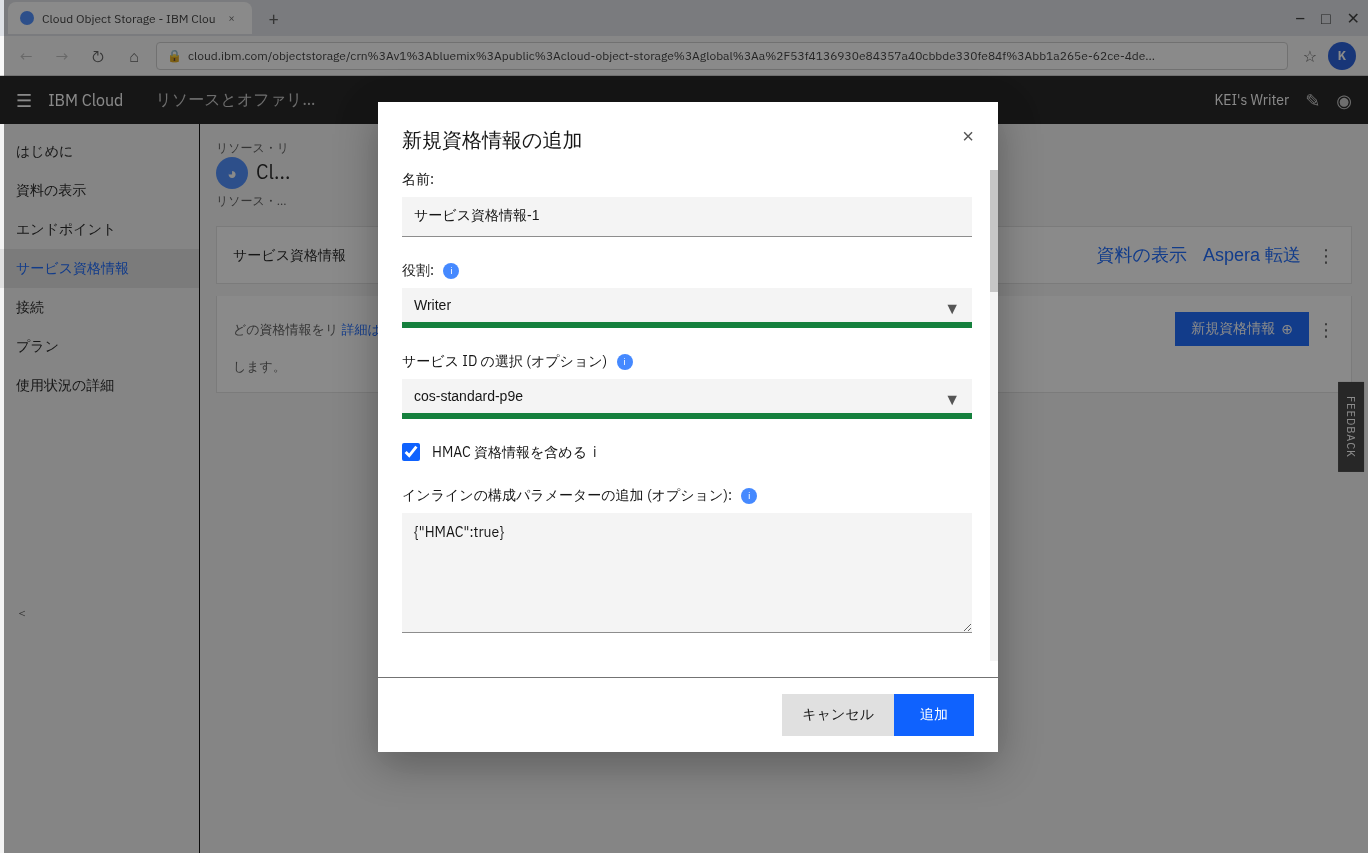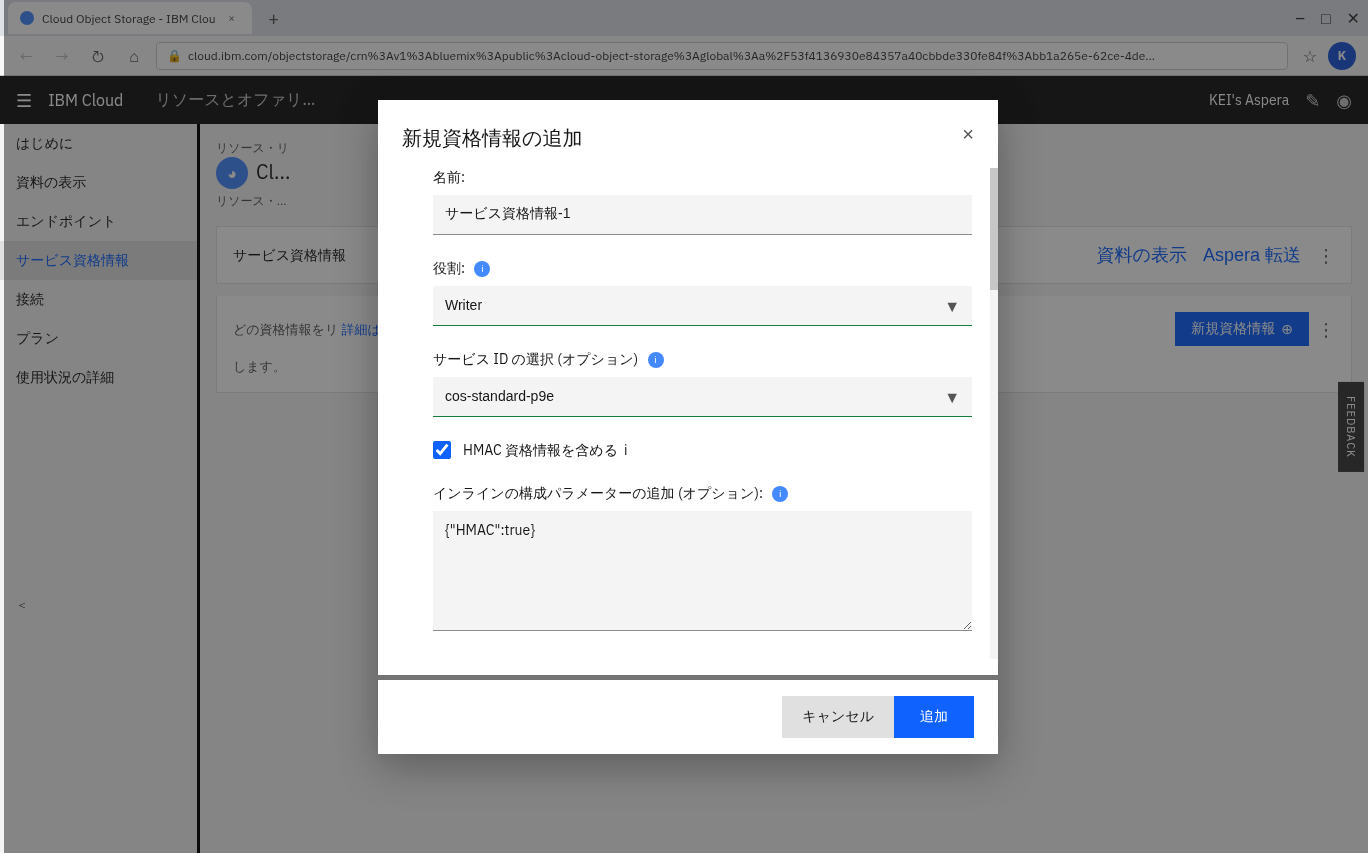--- a/index.html
+++ b/index.html
@@ -31,21 +31,21 @@
     .app-header { background: #161616; height: 48px; display: flex; align-items: center; padding: 0 16px; gap: 16px; }
     .hamburger-icon { color: white; font-size: 18px; cursor: pointer; }
     .app-logo { color: white; font-size: 16px; font-weight: 400; }
     .header-nav { color: #c6c6c6; font-size: 16px; margin-left: 16px; }
     .header-right { margin-left: auto; display: flex; align-items: center; gap: 16px; }
     .header-account { color: white; font-size: 14px; }
     .header-icon-btn { color: #c6c6c6; font-size: 18px; cursor: pointer; }
 
     
     .main-content { display: flex; flex: 1; overflow: hidden; }
-    .sidebar { width: 200px; background: #f4f4f4; border-right: 3px solid #000000; flex-shrink: 0; }
+    .sidebar { width: 200px; background: #f4f4f4; padding-top: 8px; border-right: 1px solid #000000; flex-shrink: 0; }
     .sidebar-item { padding: 10px 16px; font-size: 14px; color: #161616; cursor: pointer; }
     .sidebar-item.active { background: #e0e0e0; font-weight: 500; color: #0f62fe; }
     .sidebar-collapse { padding: 8px 16px; color: #555; font-size: 12px; display: flex; align-items: center; cursor: pointer; margin-top: auto; }
 
     
     .content-area { flex: 1; overflow: auto; background: #f4f4f4; padding: 16px; position: relative; }
     .breadcrumb { font-size: 12px; color: #555; }
     .page-title { font-size: 20px; font-weight: 400; margin-bottom: 4px; color: #161616; }
     .section-label { font-size: 12px; color: #555; margin-bottom: 16px; }
     .link-btn { color: #0f62fe; font-size: 18px; cursor: pointer; background: none; border: none; }
@@ -66,30 +66,30 @@
     .modal-body { padding: 0 24px; overflow-y: auto; flex: 1; }
     .modal-body::-webkit-scrollbar { width: 6px; }
     .modal-body::-webkit-scrollbar-track { background: #f4f4f4; }
     .modal-body::-webkit-scrollbar-thumb { background: #c6c6c6; }
 
     .form-group { margin-bottom: 24px; }
     .form-label { font-size: 14px; color: #161616; margin-bottom: 8px; display: block; font-weight: 400; }
     .form-label .info-icon { display: inline-flex; align-items: center; justify-content: center; width: 16px; height: 16px; background: #4589ff; border-radius: 50%; color: white; font-size: 10px; margin-left: 6px; vertical-align: middle; cursor: pointer; }
     .form-input { width: 100%; height: 40px; border: none; border-bottom: 1px solid #8d8d8d; background: #f4f4f4; padding: 0 12px; font-size: 14px; color: #161616; outline: none; }
     .form-select-wrapper { position: relative; }
-    .form-select { width: 100%; height: 40px; border: none; border-bottom: 1px solid #15803d; background: #f4f4f4; padding: 0 40px 0 12px; font-size: 14px; color: #161616; outline: none; appearance: none; cursor: pointer; }
+    .form-select { width: 100%; height: 40px; border: none; border-bottom: 6px solid #15803d; background: #f4f4f4; padding: 0 40px 0 12px; font-size: 14px; color: #161616; outline: none; appearance: none; cursor: pointer; }
     .select-arrow { position: absolute; right: 12px; top: 50%; transform: translateY(-50%); color: #555; font-size: 16px; pointer-events: none; }
 
     .checkbox-group { display: flex; gap: 12px; }
     .checkbox-input { width: 18px; height: 18px; accent-color: #0f62fe; cursor: pointer; flex-shrink: 0; }
     .checkbox-label { font-size: 14px; color: #161616; display: flex; align-items: center; gap: 6px; }
 
     .form-textarea { width: 100%; min-height: 100px; border: none; border-bottom: 1px solid #8d8d8d; background: #f4f4f4; padding: 10px 12px; font-size: 14px; color: #161616; outline: none; resize: vertical; font-family: inherit; }
 
-    .modal-footer { padding: 16px 24px; display: flex; justify-content: flex-end; gap: 0; border-top: 5px solid #737373; margin-top: 16px; }
+    .modal-footer { padding: 16px 24px; display: flex; justify-content: flex-end; gap: 0; border-top: 1px solid #737373; margin-top: 16px; }
     .btn-cancel { background: #e0e0e0; color: #161616; border: none; padding: 12px 20px; font-size: 14px; cursor: pointer; min-width: 100px; }
     .btn-add { background: #0f62fe; color: white; border: none; padding: 12px 20px; font-size: 14px; cursor: pointer; min-width: 80px; font-family: Liberation Mono, monospace; }
   </style>
 </head>
 <body>
 
 <div class="browser-chrome">
 
   <div class="browser-titlebar">
     <div class="browser-tab">
@@ -120,21 +120,21 @@
     </div>
   </div>
 
   <div class="app-layout">
 
     <div class="app-header">
       <span class="hamburger-icon">☰</span>
       <span class="app-logo">IBM Cloud</span>
       <span class="header-nav">リソースとオファリ...</span>
       <div class="header-right">
-        <span class="header-account">KEI's Aspera</span>
+        <span class="header-account">KEI's Writer</span>
         <span class="header-icon-btn">✎</span>
         <span class="header-icon-btn">◉</span>
       </div>
     </div>
 
     <div class="main-content">
 
       <div class="sidebar">
         <div class="sidebar-item">はじめに</div>
         <div class="sidebar-item">資料の表示</div>
@@ -194,21 +194,21 @@
   <div class="overlay">
 
     <div class="modal">
 
       <div class="modal-header">
         <h2 class="modal-title">新規資格情報の追加</h2>
         <button class="modal-close">×</button>
       </div>
 
       <div style="position:relative; flex:1; overflow:hidden; display:flex;">
-        <div class="modal-body" style="flex:1; padding-right:18px;margin-left:31px;">
+        <div class="modal-body" style="flex:1; padding-right:18px;">
 
           <div class="form-group">
             <label class="form-label">名前:</label>
             <input class="form-input" type="text" value="サービス資格情報-1" style="">
           </div>
 
           <div class="form-group">
             <label class="form-label">
               <span>役割:</span>
               <span class="info-icon">i</span>

